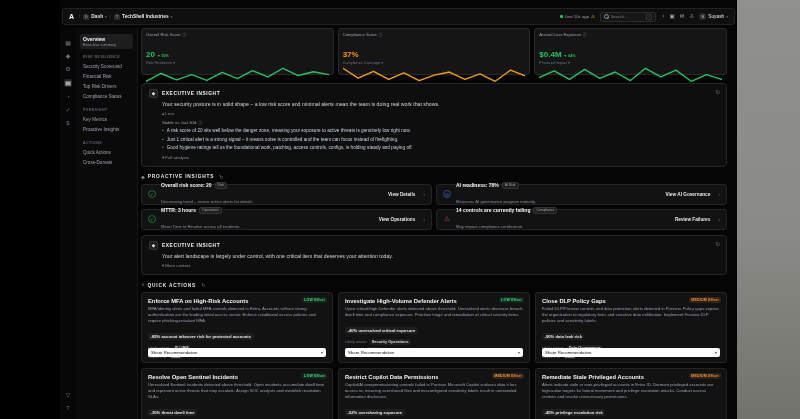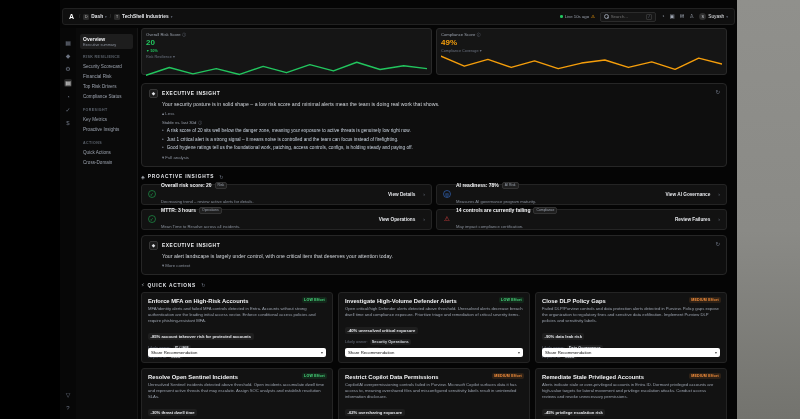--- a/index.html
+++ b/index.html
@@ -56,21 +56,21 @@
 
   
   .content { position:absolute; left:81px; top:28px; width:586px; }
 
   
   .kpi-row { display:flex; gap:4px; }
   .kpi { flex:1; height:47px; background:#151515; border:1px solid #292929; border-radius:3px;
     padding:3px 4px 2px; min-width:0; }
   .kpi-title { font-size:4.2px; color:#9ca3af; white-space:nowrap; overflow:hidden; display:flex; gap:1.5px; }
   .info-glyph { color:#6b7280; font-size:3.8px; }
-  .kpi-value-row { display:flex; align-items:baseline; gap:2px; margin-top:1px;flex-direction:column; }
+  .kpi-value-row { display:flex; align-items:baseline; gap:2px; margin-top:13px; }
   .kpi-value { font-size:8px; font-weight:bold; }
   .kpi-delta { font-size:3.6px; font-weight:bold; }
   .kpi-sub { font-size:3.8px; color:#6b7280; margin-top:0.5px; white-space:nowrap; overflow:hidden; }
   .kpi svg { display:block; width:100%; height:17px; margin-top:1px; }
   .kpi polyline { fill:none; stroke-width:1.4; stroke-linejoin:round; stroke-linecap:round;
     vector-effect:non-scaling-stroke; }
 
   
   .panel { margin-top:8px; background:#0e0e0e; border:1px solid #262626; border-radius:4px;
     padding:5px 7px 6px; position:relative; }
@@ -220,25 +220,39 @@
         <svg viewBox="0 0 100 30" preserveAspectRatio="none">
             <polyline points="0.0,27.0 8.3,13.2 16.7,24.4 25.0,15.2 33.3,25.5 41.7,11.2 50.0,22.4 58.3,8.1 66.7,19.3 75.0,4.0 83.3,16.8 91.7,10.1 100.0,15.2" style="stroke: rgb(34, 197, 94);"></polyline>
           </svg>
       </div>
       <div class="kpi">
         <div class="kpi-title">
             <span>Compliance Score</span>
             <span class="info-glyph">ⓘ</span>
           </div>
         <div class="kpi-value-row">
-            <span class="kpi-value" style="color: rgb(245, 158, 11);">49%</span>
+            <span class="kpi-value" style="color: rgb(245, 158, 11);">37%</span>
           </div>
         <div class="kpi-sub"><span>Compliance Coverage</span> ▾</div>
         <svg viewBox="0 0 100 30" preserveAspectRatio="none">
             <polyline points="0.0,4.0 8.3,21.5 16.7,9.5 25.0,23.7 33.3,12.2 41.7,25.9 50.0,16.0 58.3,10.6 66.7,23.7 75.0,13.9 83.3,27.0 91.7,7.3 100.0,17.7" style="stroke: rgb(245, 158, 11);"></polyline>
+          </svg>
+      </div>
+      <div class="kpi">
+        <div class="kpi-title">
+            <span>Annual Loss Exposure</span>
+            <span class="info-glyph">ⓘ</span>
+          </div>
+        <div class="kpi-value-row">
+            <span class="kpi-value" style="color: rgb(34, 197, 94);">$0.4M</span>
+            <span class="kpi-delta" style="color: rgb(34, 197, 94);">▼ 64%</span>
+          </div>
+        <div class="kpi-sub"><span>Financial Impact</span> ▾</div>
+        <svg viewBox="0 0 100 30" preserveAspectRatio="none">
+            <polyline points="0.0,20.4 8.3,8.6 16.7,23.7 25.0,6.0 33.3,21.7 41.7,10.6 50.0,25.7 58.3,4.0 66.7,19.1 75.0,7.3 83.3,27.0 91.7,15.2 100.0,23.7" style="stroke: rgb(34, 197, 94);"></polyline>
           </svg>
       </div>
     </div>
 
     <div class="panel">
       <span class="panel-refresh">↻</span>
       <div class="panel-head">
         <span class="ai-chip">◆</span>
         <span class="panel-title">EXECUTIVE INSIGHT</span>
       </div>

